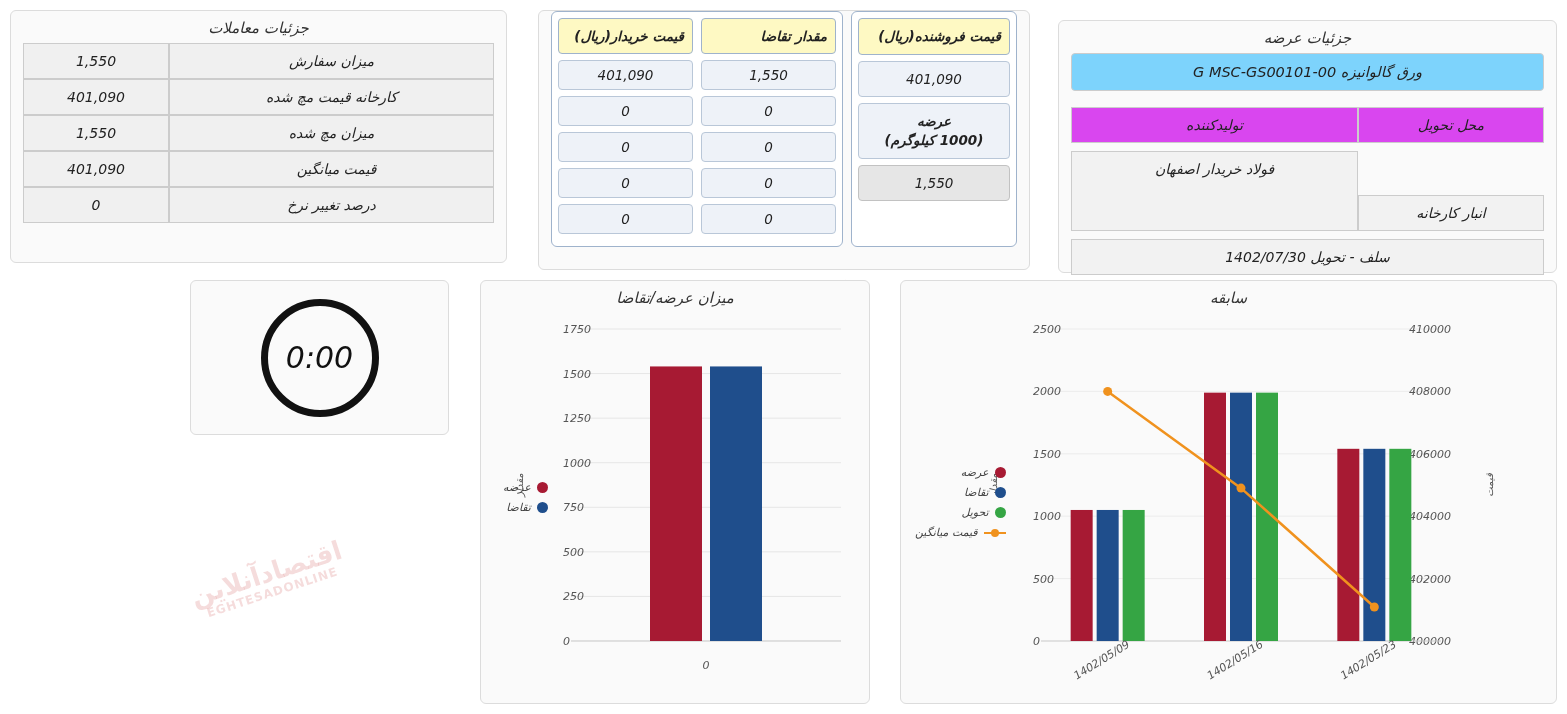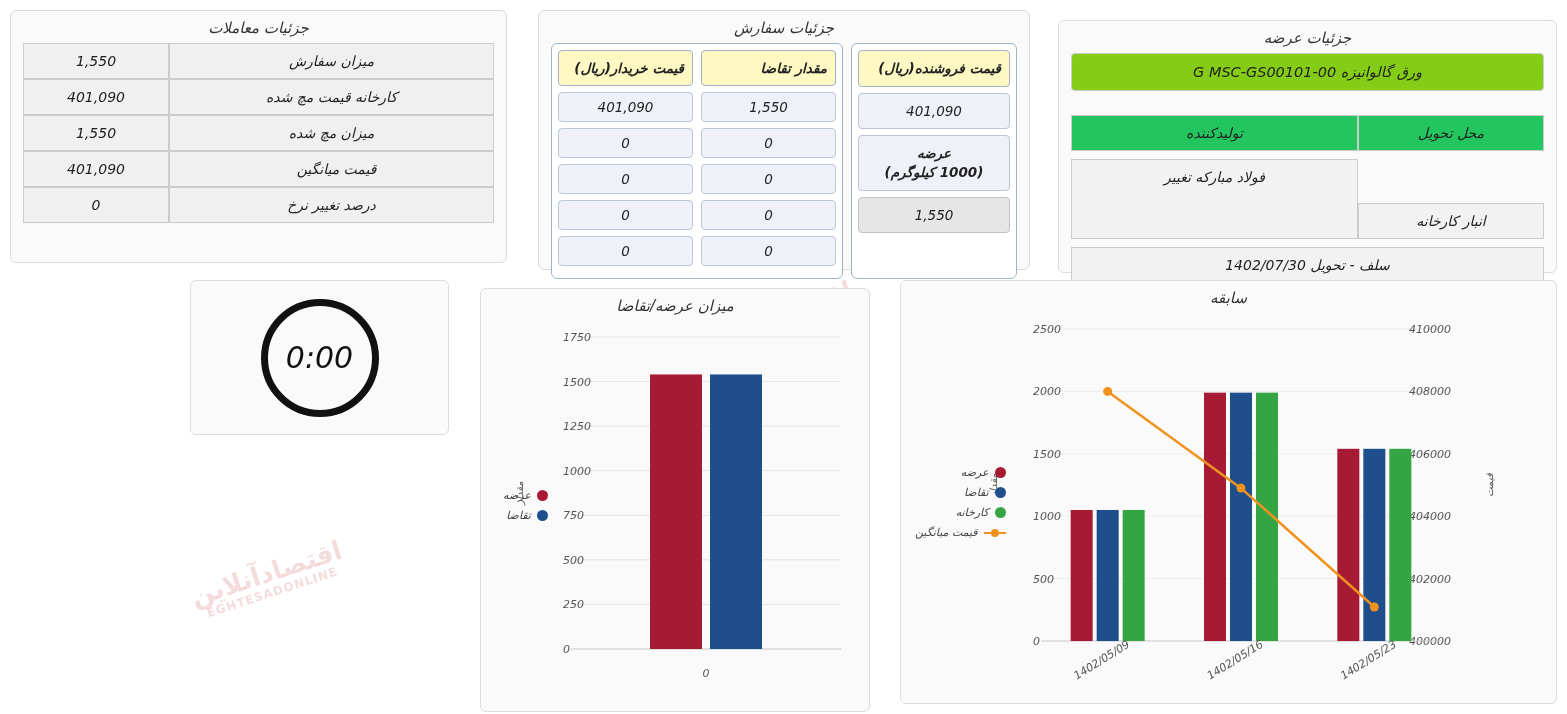--- a/index.html
+++ b/index.html
@@ -44,34 +44,34 @@
     border: 1px solid #ccc;
     background: #f0f0f0;
     font-size: 14px;
     text-align: center;
     padding: 9px 6px;
     color: #222;
   }
 
   
   .supply-head {
-    margin: 0 12px 24px;
+    margin: 0 12px 16px;
     border: 1px solid #ccc;
     border-radius: 4px;
-    background: #84cc16;
+    background: #7dd3fc;
     text-align: center;
     font-size: 14.5px;
     padding: 10px 6px;
     direction: rtl;
   }
   .supply-row { display: flex; margin: 0 12px 8px; gap: 0; }
   .supply-row .cell {
     flex: 1;
     border: 1px solid #ccc;
-    background: #22c55e;
+    background: #d946ef;
     text-align: center;
     font-size: 14px;
     padding: 9px 4px;
   }
   .supply-row.sub .cell { background: #f2f2f2; }
   .supply-foot {
     margin: 0 12px 12px;
     border: 1px solid #ccc;
     background: #f2f2f2;
     text-align: center;
@@ -185,27 +185,26 @@
 
 <div class="panel" id="supply-panel" style="left:1058px; top:20px; width:499px; height:253px;">
   <div class="panel-title">جزئیات عرضه</div>
   <div class="supply-head">ورق گالوانیزه 00-G MSC-GS00101</div>
   <div class="supply-row">
     <div class="cell" style="flex:0 0 186px;">محل تحویل</div>
     <div class="cell">تولیدکننده</div>
   </div>
   <div class="supply-row sub">
     <div class="cell" style="flex:0 0 186px;margin-top:44px;">انبار کارخانه</div>
-    <div class="cell">فولاد مبارکه تغییر</div>
+    <div class="cell">فولاد خریدار اصفهان</div>
   </div>
   <div class="supply-foot">سلف - تحویل 1402/07/30</div>
 </div>
 
 <div class="panel" id="order-panel" style="left:538px; top:10px; width:492px; height:260px;">
-  <div class="panel-title">جزئیات سفارش</div>
   <div class="order-wrap">
 
     <div class="order-col" style="flex:0 0 166px;">
       <div class="ocol-head" style="line-height:1.25;">قیمت فروشنده(ریال)</div>
       <div class="ocell" style="padding:9px 8px;">401,090</div>
       <div class="ocell" style="padding:8px; line-height:1.4; font-weight:bold;">
         <div>عرضه</div>
         <div>(1000 کیلوگرم)</div>
       </div>
       <div class="ocell grey" style="padding:9px 8px;">1,550</div>
@@ -269,21 +268,21 @@
       </tbody>
   </table>
 </div>
 
 <div class="panel" id="timer-panel" style="left:190px; top:280px; width:259px; height:155px; background:#fafafa;">
   <div style="display:flex; align-items:center; justify-content:center; height:100%;">
     <div class="timer-circle">0:00</div>
   </div>
 </div>
 
-<div class="panel" id="sd-chart-panel" style="left:480px; top:288px; width:390px; height:424px;">
+<div class="panel" id="sd-chart-panel" style="left:480px; top:280px; width:390px; height:424px;">
   <div class="panel-title">میزان عرضه/تقاضا</div>
   <svg id="sd-chart" width="390" height="390" style="position:absolute; left:0; top:30px;">
       <line x1="90" y1="330" x2="360" y2="330" stroke="#e6e6e6" stroke-width="1"></line>
       <text x="82" y="334" font-size="11" text-anchor="end" fill="#555" font-family="DejaVu Sans, sans-serif">0</text>
       <line x1="90" y1="285.42857142857144" x2="360" y2="285.42857142857144" stroke="#e6e6e6" stroke-width="1"></line>
       <text x="82" y="289.42857142857144" font-size="11" text-anchor="end" fill="#555" font-family="DejaVu Sans, sans-serif">250</text>
       <line x1="90" y1="240.85714285714286" x2="360" y2="240.85714285714286" stroke="#e6e6e6" stroke-width="1"></line>
       <text x="82" y="244.85714285714286" font-size="11" text-anchor="end" fill="#555" font-family="DejaVu Sans, sans-serif">500</text>
       <line x1="90" y1="196.2857142857143" x2="360" y2="196.2857142857143" stroke="#e6e6e6" stroke-width="1"></line>
       <text x="82" y="200.2857142857143" font-size="11" text-anchor="end" fill="#555" font-family="DejaVu Sans, sans-serif">750</text>
@@ -358,20 +357,20 @@
       <div class="li">
         <span class="dot" style="background:#a71a33"></span>
         <span>عرضه</span>
       </div>
       <div class="li">
         <span class="dot" style="background:#1f4e8c"></span>
         <span>تقاضا</span>
       </div>
       <div class="li">
         <span class="dot" style="background:#35a544"></span>
-        <span>کارخانه</span>
+        <span>تحویل</span>
       </div>
       <div class="li">
         <span class="lineicon"></span>
         <span>قیمت میانگین</span>
       </div>
     </div>
 </div>
 
 </body></html>

